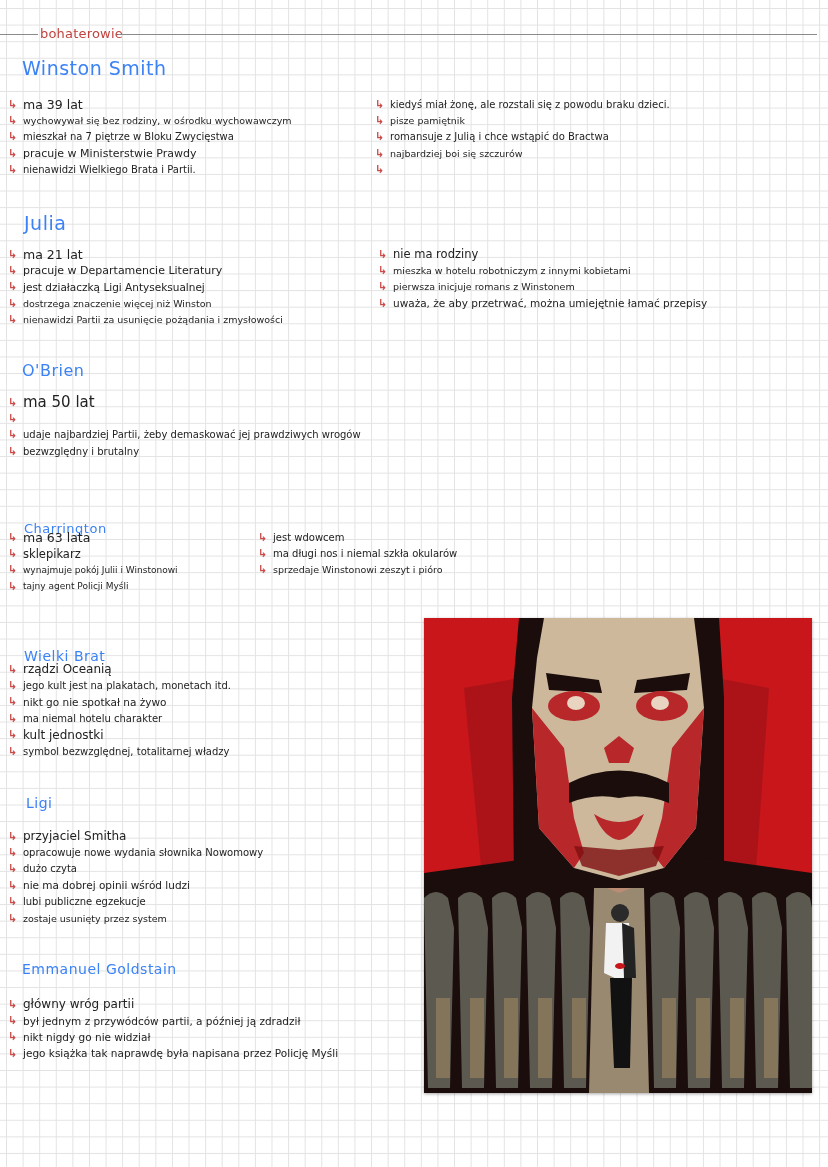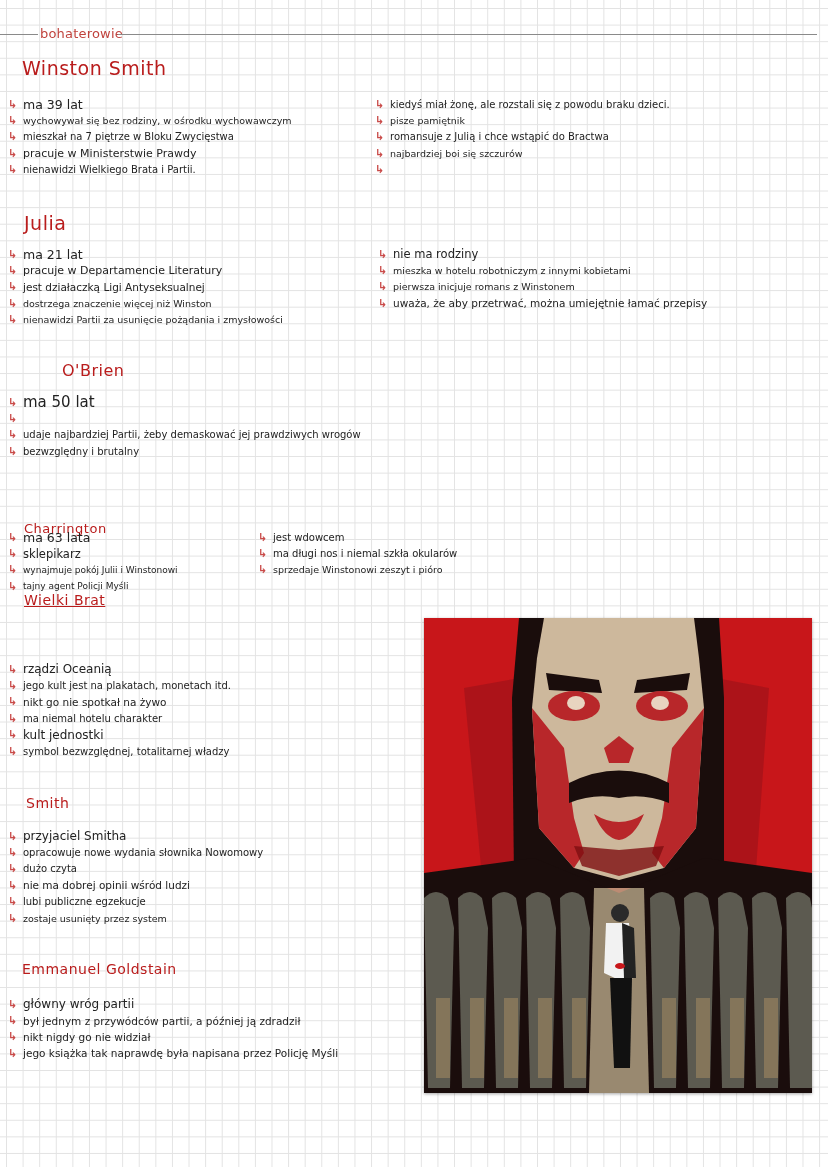--- a/index.html
+++ b/index.html
@@ -15,21 +15,21 @@
     color: #1e1e1e;
   }
   .header-rule {
     position: absolute; top: 34px; height: 1px; background: #8a8a8a;
   }
   .header-title {
     position: absolute; left: 40px; top: 26px;
     font-size: 13px; color: #c0433d; letter-spacing: 0.2px;
   }
   .char-name {
-    position: absolute; font-size: 19px; color: #b91c1c; font-weight: normal;
+    position: absolute; font-size: 19px; color: #3b82f6; font-weight: normal;
     letter-spacing: 0.5px;
   }
   .char-name.small { font-size: 19px; }
   .list { position: absolute; margin: 0; padding: 0; list-style: none; }
   .list li {
     display: flex; align-items: center; white-space: nowrap;
     height: 16.4px; font-size: 10.5px; color: #222;
   }
   .arrow {
     display: inline-block; width: 15px; flex: 0 0 15px;
@@ -129,21 +129,21 @@
   <li style="font-size:9.5px">
       <span class="arrow">↳</span>
       <span>pierwsza inicjuje romans z Winstonem</span>
     </li>
   <li style="font-size:10.5px">
       <span class="arrow">↳</span>
       <span>uważa, że aby przetrwać, można umiejętnie łamać przepisy</span>
     </li>
 </ul>
 
-<div class="char-name small" style="left:22px;top:361px;font-size:16px;margin-left:40px;">O'Brien</div>
+<div class="char-name small" style="left:22px;top:361px;font-size:16px;">O'Brien</div>
 <ul class="list" style="left:8px;top:394px;">
   <li style="font-size:15px">
       <span class="arrow">↳</span>
       <span>ma 50 lat</span>
     </li>
   <li style="font-size:11px">
       <span class="arrow">↳</span>
     </li>
   <li style="font-size:10px">
       <span class="arrow">↳</span>
@@ -182,21 +182,21 @@
   <li style="font-size:10px">
       <span class="arrow">↳</span>
       <span>ma długi nos i niemal szkła okularów</span>
     </li>
   <li style="font-size:9.5px">
       <span class="arrow">↳</span>
       <span>sprzedaje Winstonowi zeszyt i pióro</span>
     </li>
 </ul>
 
-<div class="char-name small" style="left:24px;top:592px;font-size:14px;text-decoration:underline;">Wielki Brat</div>
+<div class="char-name small" style="left:24px;top:648px;font-size:14px;">Wielki Brat</div>
 <ul class="list" style="left:8px;top:661px;">
   <li style="font-size:12px">
       <span class="arrow">↳</span>
       <span>rządzi Oceanią</span>
     </li>
   <li style="font-size:10px">
       <span class="arrow">↳</span>
       <span>jego kult jest na plakatach, monetach itd.</span>
     </li>
   <li style="font-size:10.5px">
@@ -210,21 +210,21 @@
   <li style="font-size:12px">
       <span class="arrow">↳</span>
       <span>kult jednostki</span>
     </li>
   <li style="font-size:10px">
       <span class="arrow">↳</span>
       <span>symbol bezwzględnej, totalitarnej władzy</span>
     </li>
 </ul>
 
-<div class="char-name small" style="left:26px;top:795px;font-size:14px;">Smith</div>
+<div class="char-name small" style="left:26px;top:795px;font-size:14px;">Ligi</div>
 <ul class="list" style="left:8px;top:828px;">
   <li style="font-size:12px">
       <span class="arrow">↳</span>
       <span>przyjaciel Smitha</span>
     </li>
   <li style="font-size:10px">
       <span class="arrow">↳</span>
       <span>opracowuje nowe wydania słownika Nowomowy</span>
     </li>
   <li style="font-size:10px">

